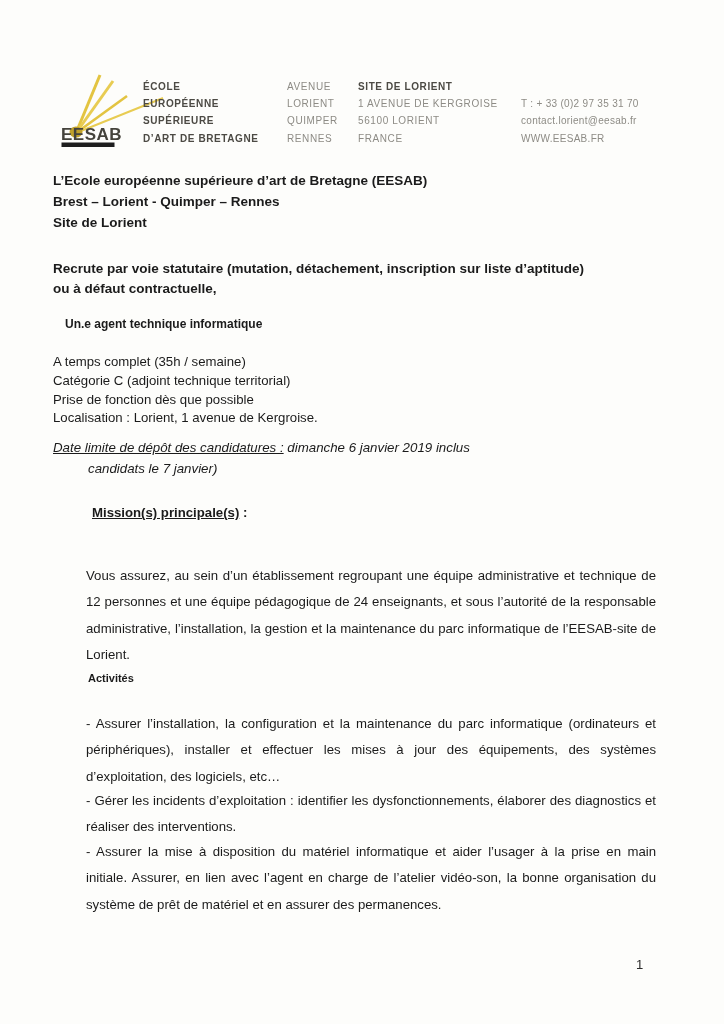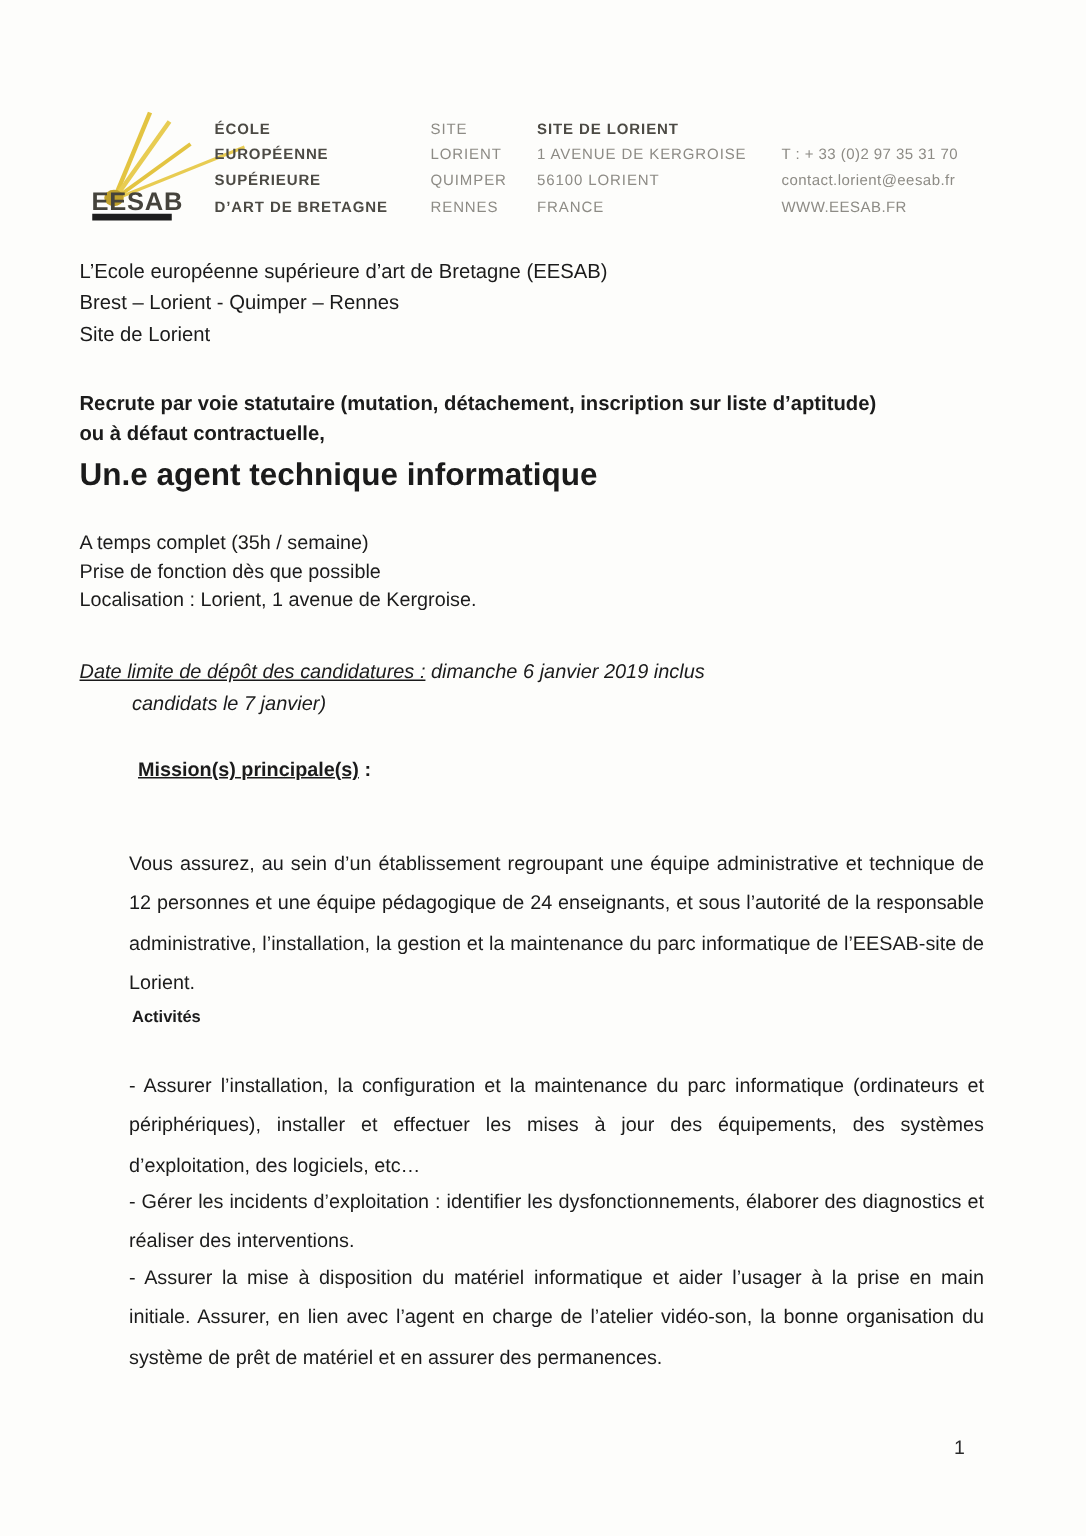--- a/index.html
+++ b/index.html
@@ -17,23 +17,23 @@
   .hcol{position:absolute;top:78px;font-size:10px;line-height:17.2px;
         letter-spacing:.6px;color:#8d8b85;white-space:nowrap;}
   .hcol .hline{height:17.2px;}
   .col-school{left:143px;color:#4c4a44;font-weight:bold;}
   .col-cities{left:287px;}
   .col-site{left:358px;}
   .col-site .site-title{color:#4c4a44;font-weight:bold;}
   .col-contact{left:521px;top:95.2px;letter-spacing:.3px;}
   
   .abs{position:absolute;}
-  .intro{left:53px;top:171px;font-size:13.5px;font-weight:normal;line-height:20.8px;}
+  .intro{left:53px;top:171px;font-size:13.5px;font-weight:bold;line-height:20.8px;}
   .recruit{left:53px;top:259px;font-size:13.5px;font-weight:bold;line-height:20.3px;}
-  .job-title{left:53px;top:305px;font-size:21px;font-weight:bold;margin:0;}
+  .job-title{left:53px;top:305px;font-size:12px;font-weight:bold;margin:12px;}
   .details{left:53px;top:353px;font-size:13.2px;line-height:18.8px;}
   .dates{left:53px;top:438px;font-size:13.3px;line-height:20.6px;font-style:italic;}
   .u{text-decoration:underline;}
   .wrap-line{margin-left:35px;}
   .mission-title{left:92px;top:505px;font-size:13.2px;font-weight:bold;}
   .para{width:570px;font-size:13.2px;line-height:26.3px;text-align:justify;margin:0;}
   .mission-body{left:86px;top:563px;}
   .act-title{left:88px;top:672px;font-size:11px;font-weight:bold;}
   .act-p1{left:86px;top:711px;}
   .act-p2{left:86px;top:788px;}
@@ -58,21 +58,21 @@
   </svg>
 
   <div class="hcol col-school">
     <div class="hline">ÉCOLE</div>
     <div class="hline">EUROPÉENNE</div>
     <div class="hline">SUPÉRIEURE</div>
     <div class="hline">D’ART DE BRETAGNE</div>
   </div>
 
   <div class="hcol col-cities">
-    <div class="hline">SITE</div>
+    <div class="hline">AVENUE</div>
     <div class="hline">LORIENT</div>
     <div class="hline">QUIMPER</div>
     <div class="hline">RENNES</div>
   </div>
 
   <div class="hcol col-site">
     <div class="hline site-title">SITE DE LORIENT</div>
     <div class="hline">1 AVENUE DE KERGROISE</div>
     <div class="hline">56100 LORIENT</div>
     <div class="hline">FRANCE</div>
@@ -92,20 +92,21 @@
 
   <div class="abs recruit">
     <div>Recrute par voie statutaire (mutation, détachement, inscription sur liste d’aptitude)</div>
     <div>ou à défaut contractuelle,</div>
   </div>
 
   <h1 class="abs job-title">Un.e agent technique informatique</h1>
 
   <div class="abs details">
     <div>A temps complet (35h / semaine)</div>
+    <div>Catégorie C (adjoint technique territorial)</div>
     <div>Prise de fonction dès que possible</div>
     <div>Localisation : Lorient, 1 avenue de Kergroise.</div>
   </div>
 
   <div class="abs dates">
     <div><span class="u">Date limite de dépôt des candidatures :</span><span> dimanche 6 janvier 2019 inclus</span></div>
     <div class="wrap-line">candidats le 7 janvier)</div>
   </div>
 
   <div class="abs mission-title"><span class="u">Mission(s) principale(s)</span><span> :</span></div>

